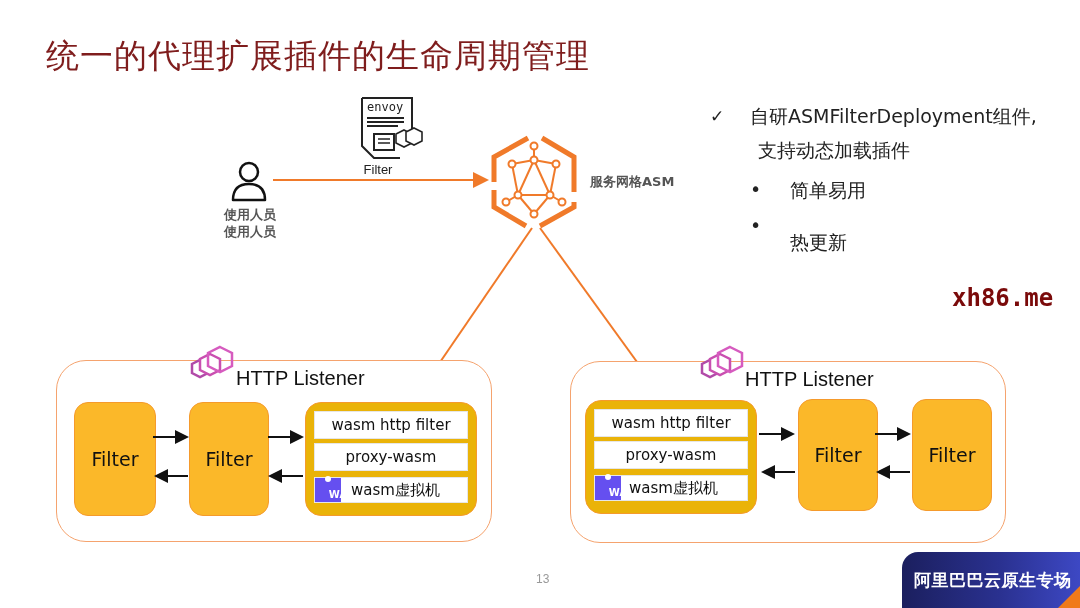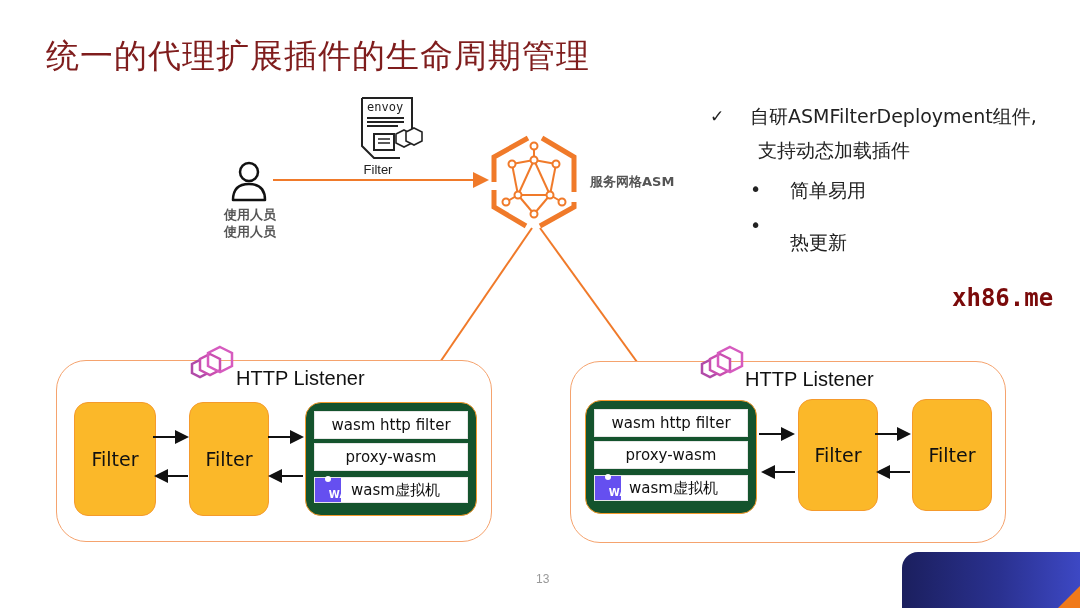--- a/index.html
+++ b/index.html
@@ -7,21 +7,21 @@
          font-family:"Liberation Sans","DejaVu Sans",sans-serif; color:#111; }
   .abs { position:absolute; }
   #title { left:46px; top:34px; font-size:33px; color:#7f1d1d; letter-spacing:1px; font-family:"DejaVu Sans",sans-serif; }
   .caption { font-size:13px; font-weight:bold; color:#555; text-align:center; line-height:17px; font-family:"DejaVu Sans",sans-serif; }
   #bullets { left:710px; top:102px; font-size:19px; color:#222; font-family:"DejaVu Sans",sans-serif; }
   .bl { position:absolute; white-space:nowrap; }
   .listener { position:absolute; border:1.5px solid #f5a36e; border-radius:30px; background:#fff; }
   .listener-title { position:absolute; font-size:20px; color:#111; font-family:Liberation Sans, sans-serif; }
   .filter { position:absolute; background:#fbb829; border:1.5px solid #f59a2c; border-radius:14px;
             display:flex; align-items:center; justify-content:center; font-size:19px; color:#111; font-family:"DejaVu Sans",sans-serif; }
-  .wasmbox { position:absolute; background:#14532d; border:1.5px solid #f59a2c; border-radius:16px; }
+  .wasmbox { position:absolute; background:#eab308; border:1.5px solid #f59a2c; border-radius:16px; }
   .row { position:absolute; left:8px; right:8px; height:26px; background:#fff; border:1px solid #e6e6e6;
          display:flex; align-items:center; justify-content:center; font-size:15px; color:#111; font-family:"DejaVu Sans",sans-serif; }
   .wa { position:absolute; left:0; top:0; bottom:0; width:26px; background:#654ff0; color:#fff; font-size:10px; font-weight:bold;
         display:flex; align-items:flex-end; justify-content:center; padding-bottom:2px; box-sizing:border-box;padding-left:20px; }
   .wa::before { content:""; position:absolute; top:-2px; left:10px; width:6px; height:6px; border-radius:3px; background:#fff; }
   #watermark { left:952px; top:284px; font-size:24px; font-weight:bold; color:#7a0a0a; font-family:"DejaVu Sans Mono",monospace; }
   #pagenum { left:536px; top:572px; font-size:12px; color:#999; }
   #banner { left:902px; top:552px; width:178px; height:56px; border-top-left-radius:16px;
             background:linear-gradient(90deg,#1b1f5e 0%,#2a3190 55%,#3d48c4 100%); overflow:hidden; }
   #banner-text { position:absolute; left:12px; top:17px; color:#fff; font-size:17px; font-weight:bold; letter-spacing:0.5px; font-family:"DejaVu Sans",sans-serif; }
@@ -176,14 +176,15 @@
 <svg class="abs" style="left:755px;top:422px;" width="160" height="60">
   <line x1="4" y1="12" x2="38" y2="12" stroke="#111" stroke-width="2" marker-end="url(#arrK)"></line>
   <line x1="40" y1="50" x2="8" y2="50" stroke="#111" stroke-width="2" marker-end="url(#arrK)"></line>
   <line x1="120" y1="12" x2="154" y2="12" stroke="#111" stroke-width="2" marker-end="url(#arrK)"></line>
   <line x1="155" y1="50" x2="123" y2="50" stroke="#111" stroke-width="2" marker-end="url(#arrK)"></line>
 </svg>
 
 <div id="pagenum" class="abs">13</div>
 
 <div id="banner" class="abs">
+  <div id="banner-text">阿里巴巴云原生专场</div>
   <div id="banner-corner"></div>
 </div>
 
 </body></html>

